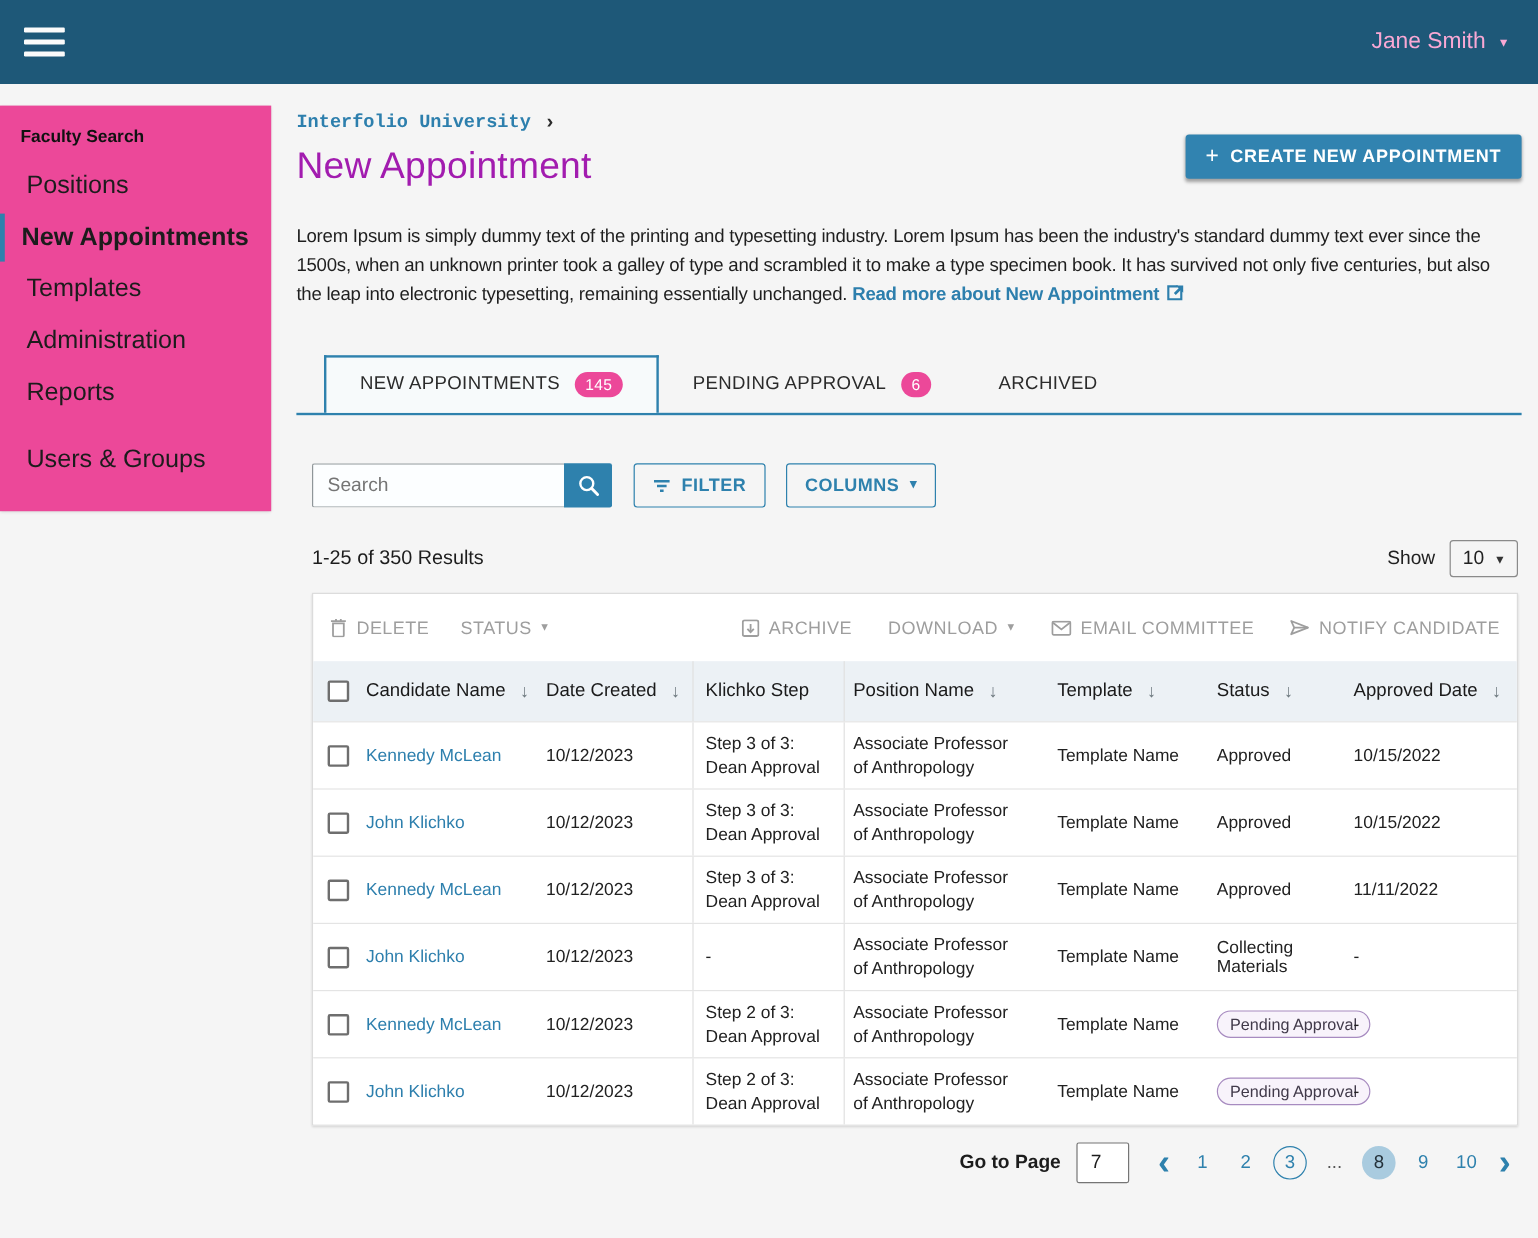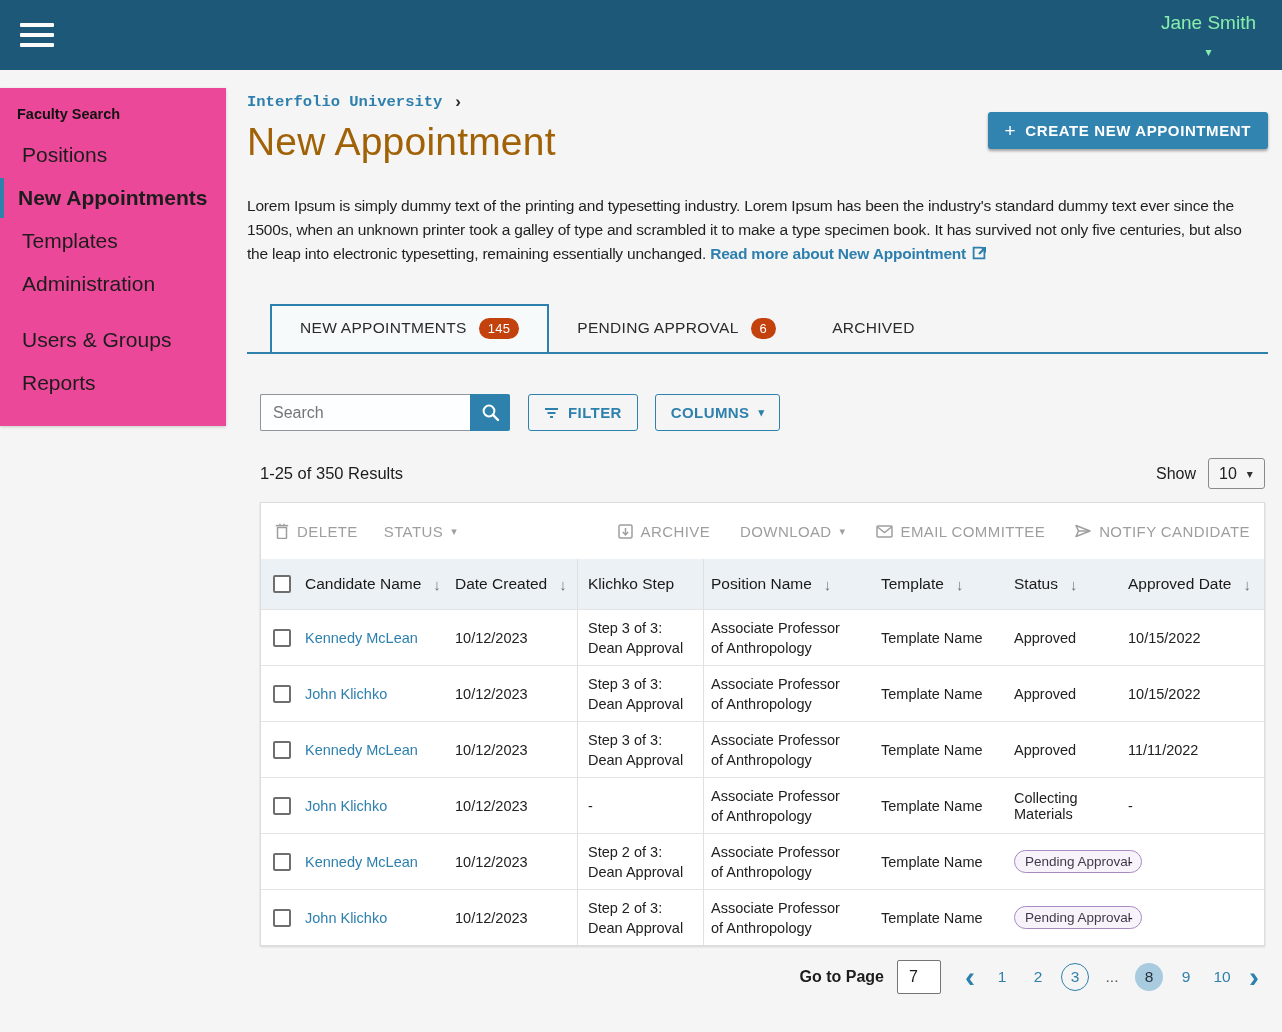--- a/index.html
+++ b/index.html
@@ -3,51 +3,51 @@
 <meta charset="utf-8">
 <style>
   * { margin:0; padding:0; box-sizing:border-box; }
   html,body { width:1282px; height:1032px; overflow:hidden; }
   body { font-family:"Liberation Sans", sans-serif; background:#f5f5f5; color:#212121; position:relative; }
 
   
   .topbar { height:70px; background:#1e5878; display:flex; align-items:center; padding:0 26px 0 20px; }
   .hamburger { width:34px; height:24px; display:flex; flex-direction:column; justify-content:space-between; cursor:pointer; }
   .hamburger span { display:block; height:4px; background:#fbfbfb; border-radius:1px; }
-  .user-menu { margin-left:auto; display:flex; align-items:center; gap:12px; color:#86efac; font-size:19px; cursor:pointer;flex-direction:column; }
+  .user-menu { margin-left:auto; display:flex; align-items:center; gap:12px; color:#f9a8d4; font-size:19px; cursor:pointer; }
   .caret { font-size:12px; line-height:1; }
 
   
   .sidebar { position:absolute; top:88px; left:0; width:226px; background:#ec4899; padding:10px 0 20px 0; box-shadow:0 1px 3px rgba(0,0,0,.18); }
   .sidebar .group-header { font-weight:bold; font-size:14.5px; padding:8px 18px 10px 17px; color:#111; }
   .side-item { font-size:21px; padding:8px 18px; margin:3px 0; color:#1c1c1c; cursor:pointer; border-left:4px solid transparent; }
   .side-item.active { font-weight:bold; border-left:4px solid #2e81ad; padding-left:14px; }
   .side-item.spaced { margin-top:16px; }
 
   
   .main { margin-left:247px; margin-right:14px; padding-top:22px; }
   .page-head { display:flex; align-items:flex-start; }
   .breadcrumb { font-size:15.5px; color:#2d7fad; font-weight:bold; display:flex; align-items:center; gap:13px; }
   .breadcrumb .crumb-link { cursor:pointer;font-family:Liberation Mono, monospace; }
   .breadcrumb .bc-chevron { color:#2b2b2b; font-size:17px; font-weight:bold; }
-  .page-title { font-size:39px; font-weight:normal; color:#a16207; margin-top:8px; letter-spacing:.2px; }
+  .page-title { font-size:31px; font-weight:normal; color:#a21caf; margin-top:8px; letter-spacing:.2px; }
   .create-btn { margin-left:auto; margin-top:20px; height:37px; background:#3183b0; color:#fff; border:none; border-radius:3px;
     font-family:inherit; font-size:15px; font-weight:bold; letter-spacing:.6px; padding:0 17px; display:flex; align-items:center; gap:9px;
     box-shadow:0 2px 3px rgba(0,0,0,.35); cursor:pointer; }
   .create-btn .plus { font-size:19px; font-weight:normal; }
 
   .intro { margin-top:30px; font-size:15.5px; letter-spacing:-0.2px; line-height:24px; color:#1f1f1f; max-width:1010px; }
   .intro .read-link { color:#2d7fad; font-weight:bold; cursor:pointer; }
   .ext-icon { display:inline-block; vertical-align:-2px; margin-left:6px; }
 
   
   .tabs { margin-top:38px; display:flex; border-bottom:2px solid #2e81ad; padding-left:23px; }
   .tab { height:48px; display:flex; align-items:center; gap:12px; padding:0 28px; font-size:15.5px; letter-spacing:.3px; color:#2b2b2b; cursor:pointer; }
   .tab.active { border:2px solid #2e81ad; border-bottom:none; background:#f7fafb; margin-bottom:-2px; padding-bottom:2px; }
-  .badge { background:#c2410c; color:#fff; font-size:13px; border-radius:12px; padding:3px 9px; min-width:18px; text-align:center; }
+  .badge { background:#ec4899; color:#fff; font-size:13px; border-radius:12px; padding:3px 9px; min-width:18px; text-align:center; }
 
   .panel { padding:0 3px 0 13px; }
 
   
   .toolbar { margin-top:40px; display:flex; align-items:flex-start; }
   .search-group { display:flex; height:37px; }
   .search-input { width:210px; height:37px; border:1px solid #8f9699; border-right:none; border-radius:2px 0 0 2px; background:#fcfeff;
     font-family:inherit; font-size:16px; padding:0 12px; color:#333; outline:none; }
   .search-input::placeholder { color:#757575; }
   .search-btn { width:40px; height:37px; background:#2e81ad; border:none; border-radius:0 2px 2px 0; cursor:pointer; display:flex; align-items:center; justify-content:center; }
@@ -111,22 +111,22 @@
     <span class="caret">▾</span>
   </div>
 </div>
 
 <div class="sidebar">
   <div class="group-header">Faculty Search</div>
   <div class="side-item">Positions</div>
   <div class="side-item active">New Appointments</div>
   <div class="side-item">Templates</div>
   <div class="side-item">Administration</div>
+  <div class="side-item">Reports</div>
   <div class="side-item spaced">Users &amp; Groups</div>
-  <div class="side-item">Reports</div>
 </div>
 
 <div class="main">
 
   <div class="page-head">
     <div>
       <div class="breadcrumb">
         <span class="crumb-link">Interfolio University</span>
         <span class="bc-chevron">›</span>
       </div>

